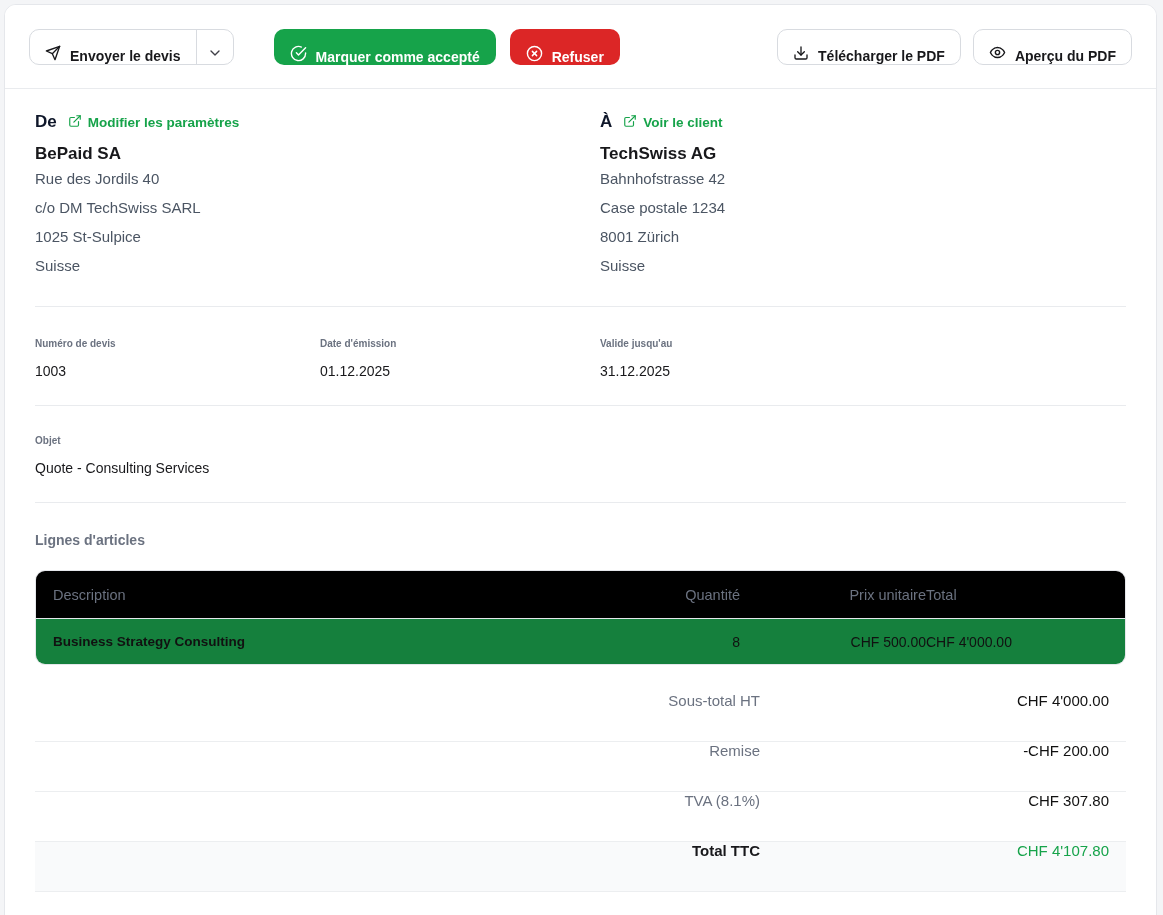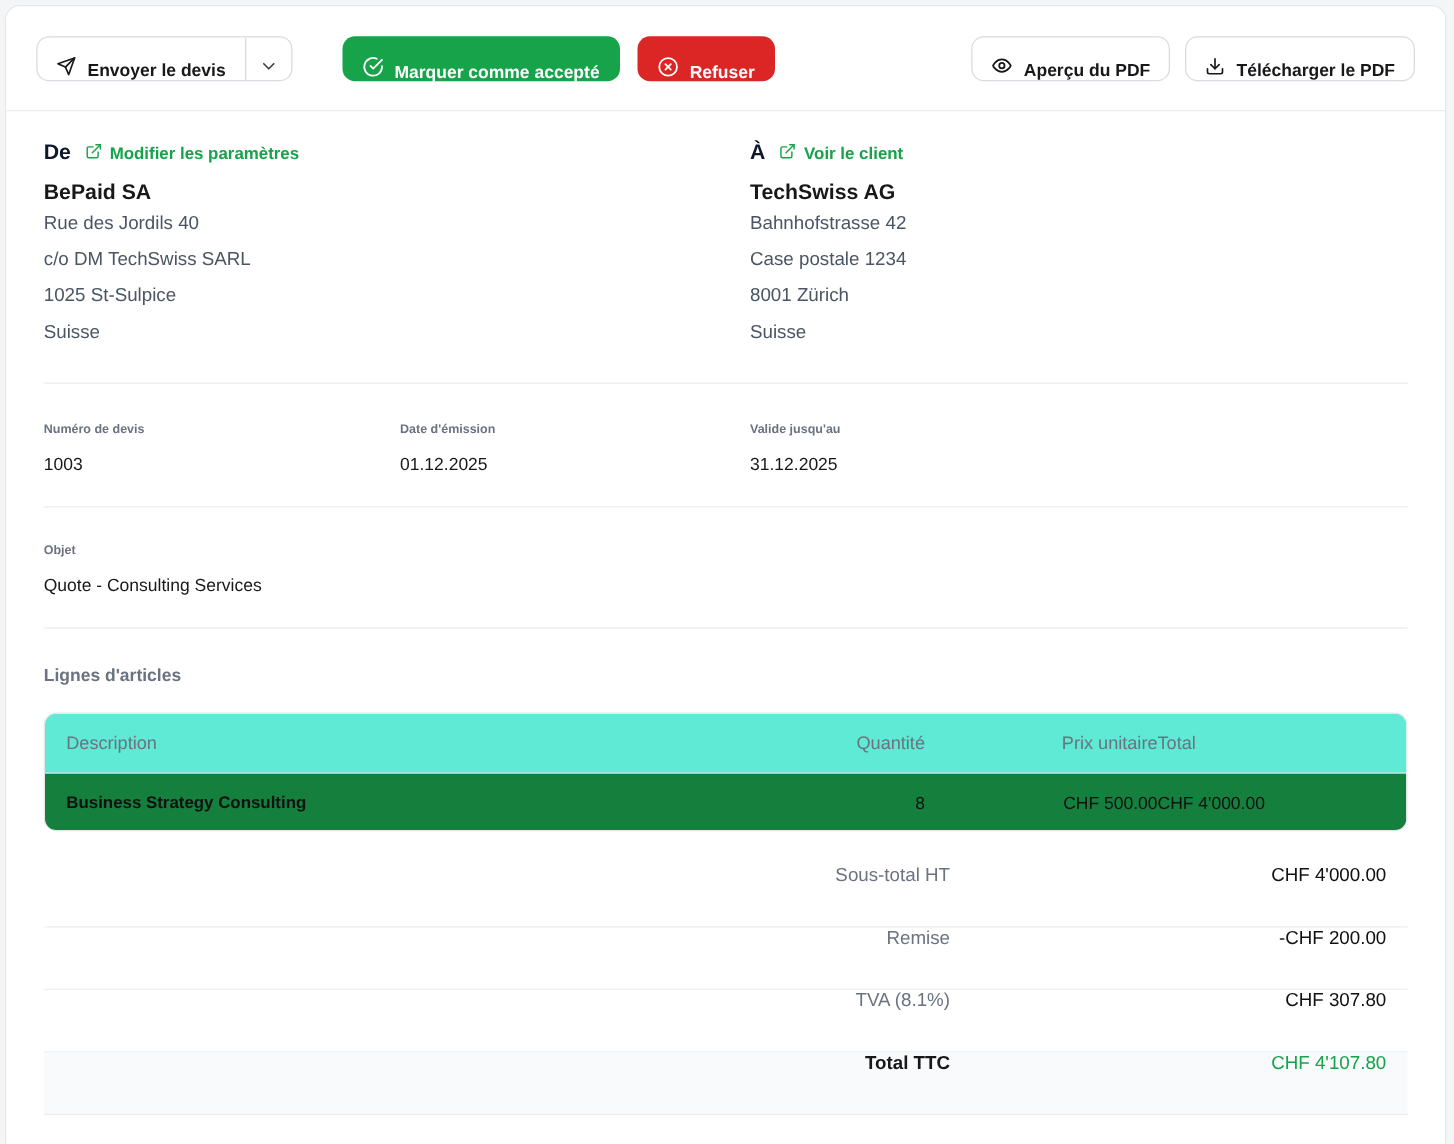--- a/index.html
+++ b/index.html
@@ -76,21 +76,21 @@
   .field-value { margin-top: 14px; font-size: 14px; color: #18181b; }
 
   .subject { padding-top: 29px; }
 
   .items-heading { padding-top: 29px; font-size: 14px; font-weight: 700; color: #6b7280; }
 
   .items-table {
     margin-top: 22px; border: 1px solid #e5e7eb; border-radius: 10px; overflow: hidden;
   }
   .trow { display: flex; align-items: center; padding: 0 17px; }
-  .thead { height: 48px; background: #5eead4; border-bottom: 1px solid #e5e7eb;
+  .thead { height: 48px; background: #000000; border-bottom: 1px solid #e5e7eb;
     color: #6b7280; font-size: 14.5px; }
   .tbody-row { height: 45px; background: #15803d; font-size: 14px; color: #111111; }
   .col-desc { flex: 1 1 auto; text-align: left; }
   .tbody-row .col-desc { font-weight: 600; font-size: 13.5px; }
   .col-qty { width: 150px; text-align: right; }
   .col-price { width: 186px; text-align: right; }
   .col-total { width: 182px; text-align: left; }
 
   .totals { margin-top: 27px; margin-bottom: 24px; }
   .totals-row {
@@ -146,36 +146,36 @@
               <path d="m15 9-6 6"></path>
               <path d="m9 9 6 6"></path>
             </svg>
         </span>
         <span>Refuser</span>
       </button>
 
       <div class="toolbar-right">
         <button class="btn btn-white">
           <span>
-            <svg width="17" height="17" viewBox="0 0 24 24" fill="none" stroke="#18181b" stroke-width="2" stroke-linecap="round" stroke-linejoin="round">
-                <path d="M2 12s3-7 10-7 10 7 10 7-3 7-10 7-10-7-10-7Z"></path>
-                <circle cx="12" cy="12" r="3"></circle>
-              </svg>
-          </span>
-          <span>Aperçu du PDF</span>
-        </button>
-        <button class="btn btn-white">
-          <span>
             <svg width="16" height="16" viewBox="0 0 24 24" fill="none" stroke="#18181b" stroke-width="2" stroke-linecap="round" stroke-linejoin="round">
                 <path d="M21 15v4a2 2 0 0 1-2 2H5a2 2 0 0 1-2-2v-4"></path>
                 <polyline points="7 10 12 15 17 10"></polyline>
                 <line x1="12" y1="15" x2="12" y2="3"></line>
               </svg>
           </span>
           <span>Télécharger le PDF</span>
+        </button>
+        <button class="btn btn-white">
+          <span>
+            <svg width="17" height="17" viewBox="0 0 24 24" fill="none" stroke="#18181b" stroke-width="2" stroke-linecap="round" stroke-linejoin="round">
+                <path d="M2 12s3-7 10-7 10 7 10 7-3 7-10 7-10-7-10-7Z"></path>
+                <circle cx="12" cy="12" r="3"></circle>
+              </svg>
+          </span>
+          <span>Aperçu du PDF</span>
         </button>
       </div>
     </div>
 
     <div class="content">
 
       <div class="addresses">
         <div>
           <div class="addr-head">
             <span class="addr-label">De</span>

